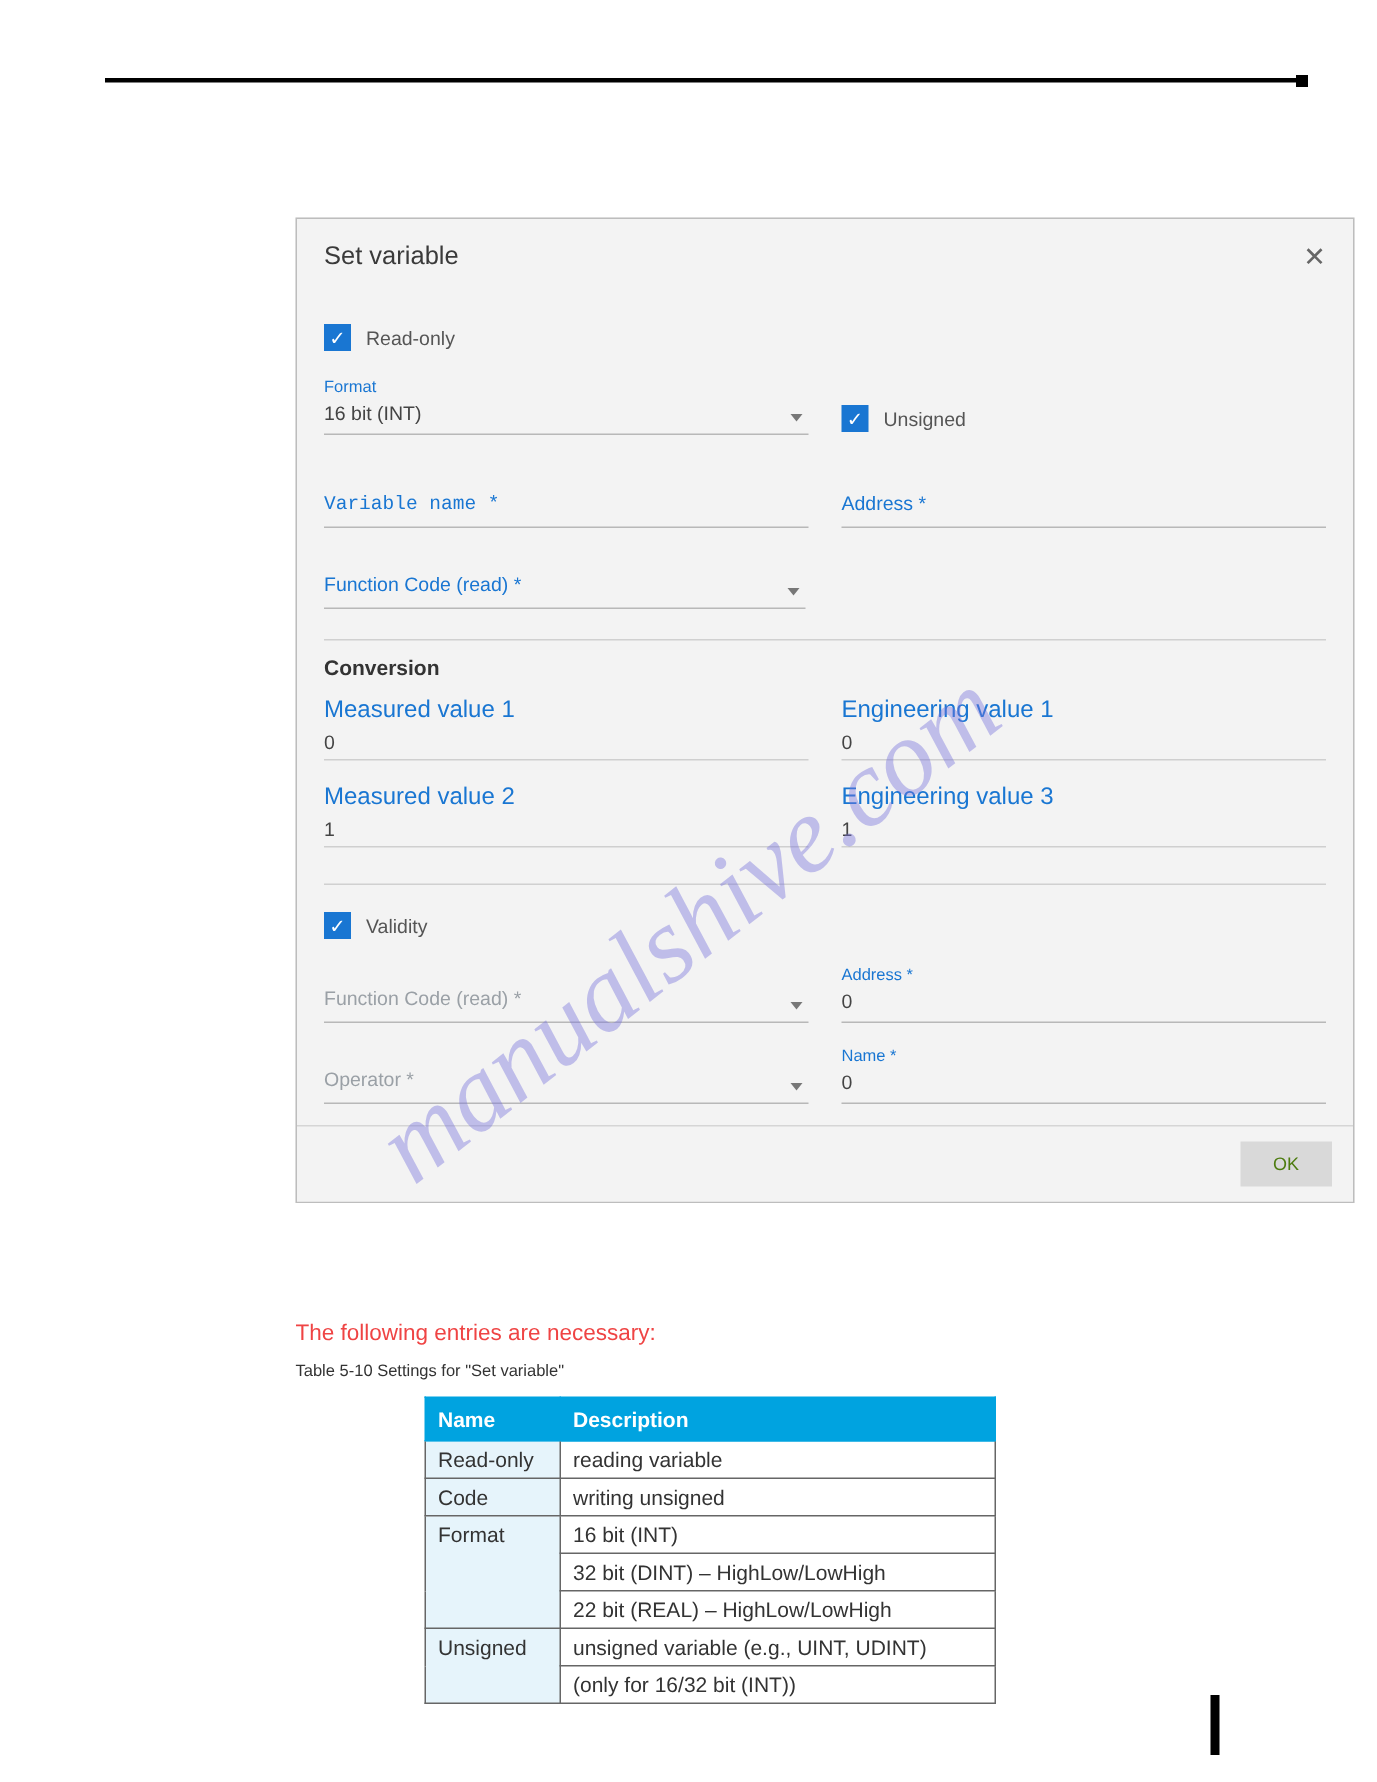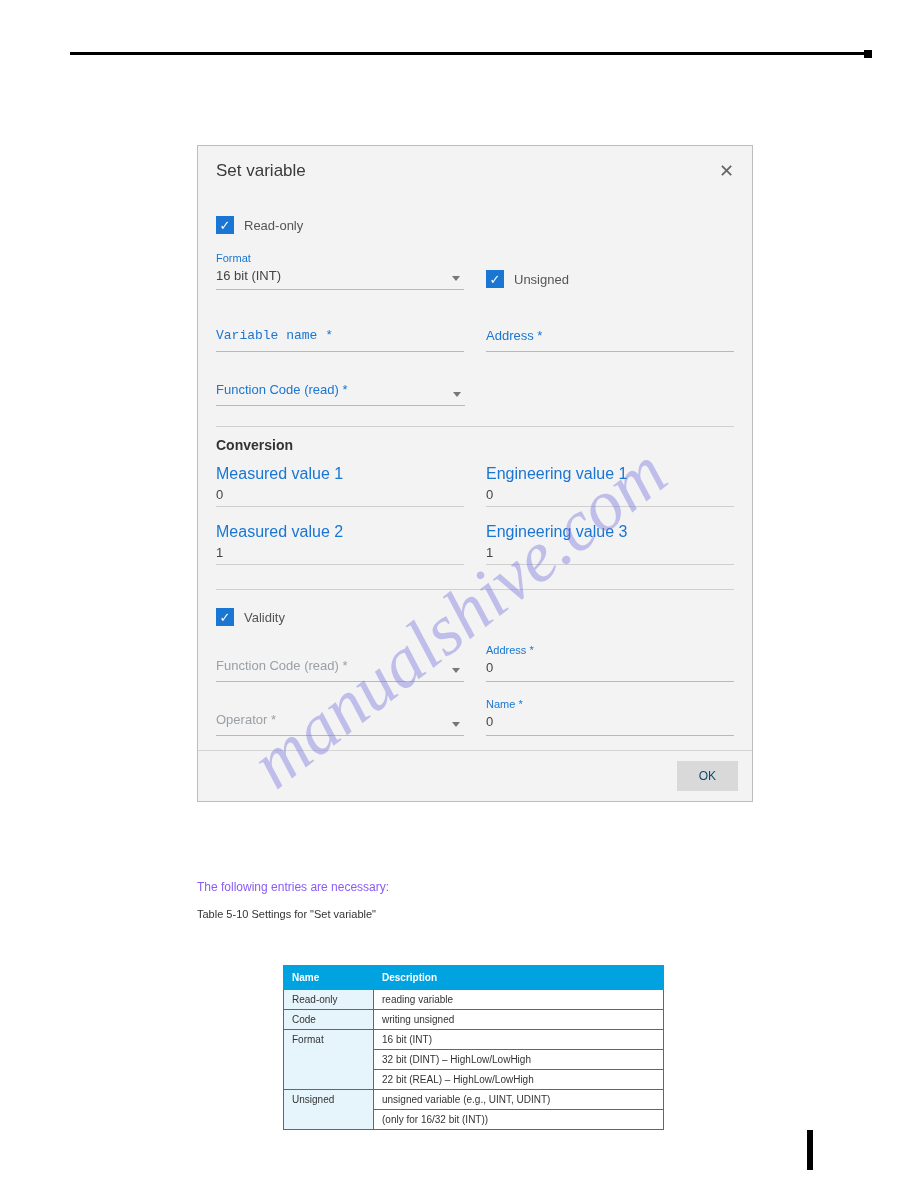--- a/index.html
+++ b/index.html
@@ -25,21 +25,21 @@
     right: 46px;
     top: 50px;
     width: 8px;
     height: 8px;
     background: #000;
   }
   .dialog {
     position: absolute;
     left: 197px;
     top: 145px;
-    width: 556px;
+    width: 706px;
     border: 1px solid #bdbdbd;
     background: #f3f3f3;
     font-size: 13px;
     color: #444;
   }
   .dlg-header {
     display: flex;
     justify-content: space-between;
     align-items: center;
     padding: 14px 18px 6px 18px;
@@ -130,46 +130,46 @@
   }
   .dlg-footer {
     border-top: 1px solid #d5d5d5;
     padding: 10px 14px;
     display: flex;
     justify-content: flex-end;
     background: #f3f3f3;
   }
   .ok-btn {
     background: #d9d9d9;
-    color: #0c4a6e;
+    color: #4d7c0f;
     padding: 8px 22px;
     font-size: 12px;
     border: none;
   }
   .under-dialog {
     position: absolute;
     left: 197px;
     top: 880px;
-    font-size: 12px;
-    color: #8b5cf6;
+    font-size: 15px;
+    color: #ef4444;
   }
   .table-caption {
     position: absolute;
     left: 197px;
     top: 908px;
     font-size: 11px;
     color: #333;
   }
   .format-table {
     position: absolute;
     left: 283px;
-    top: 965px;
+    top: 931px;
     width: 381px;
     border-collapse: collapse;
-    font-size: 10px;
+    font-size: 14px;
     color: #333;
   }
   .format-table th {
     background: #00a3e0;
     color: #fff;
     padding: 6px 8px;
     text-align: left;
     font-weight: 600;
     border: 1px solid #00a3e0;
   }

